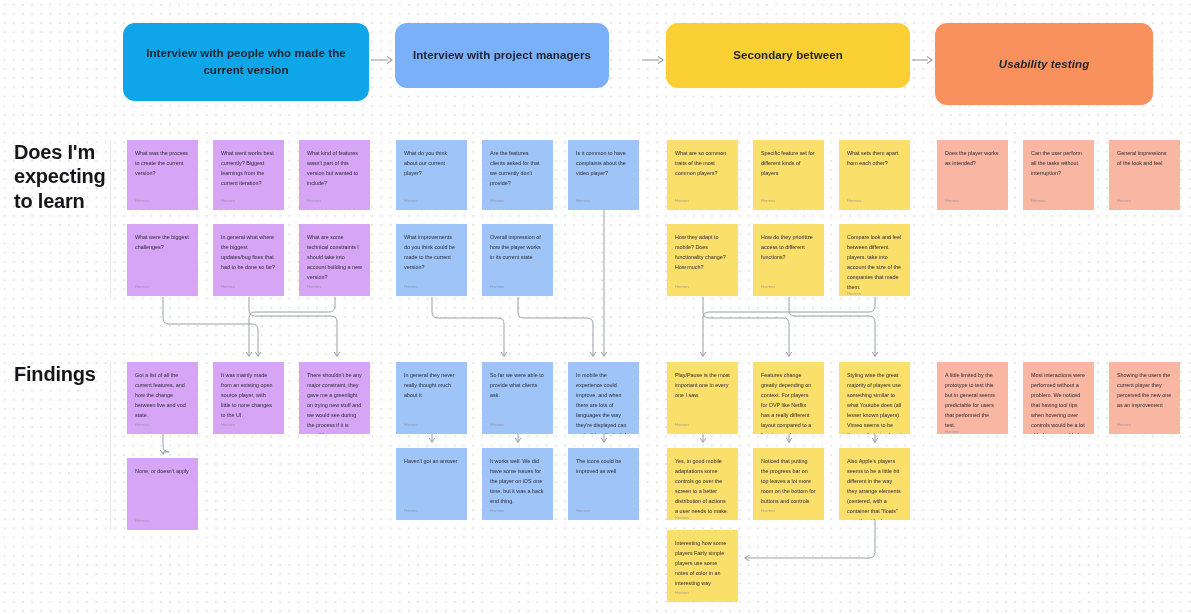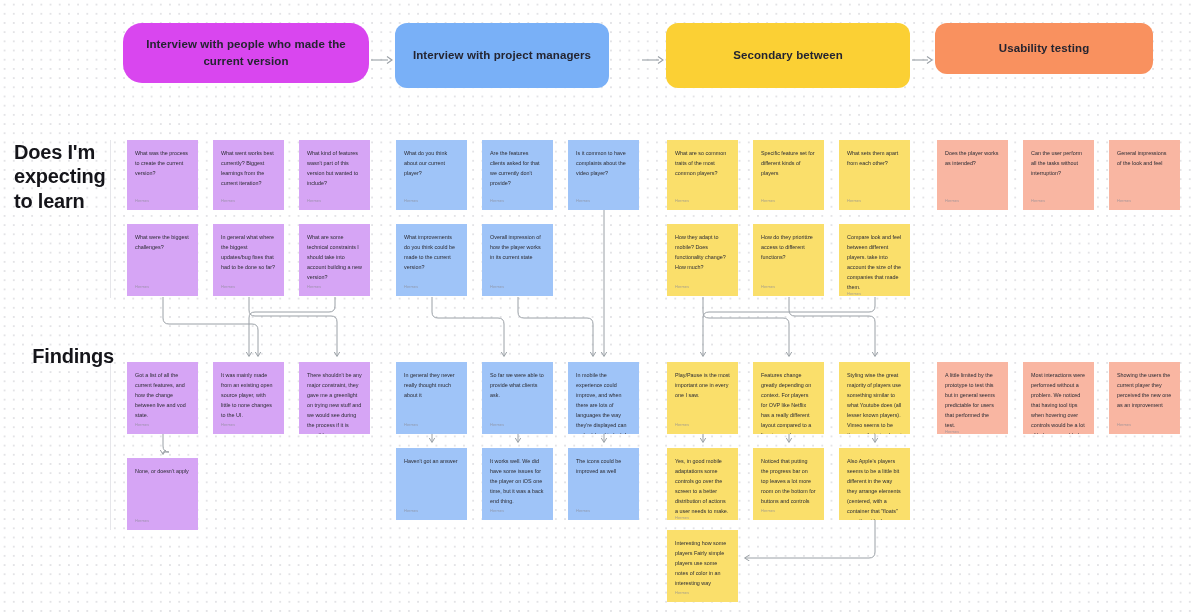--- a/index.html
+++ b/index.html
@@ -94,44 +94,44 @@
       <path d="M789 297 L789 310 Q789 316 795 316 L869 316 Q875 316 875 322 L875 356"></path>
       <path d="M875 297 L875 306 Q875 312 869 312 L709 312 Q703 312 703 318 L703 356"></path>
       <path d="M703 434 L703 442"></path>
       <path d="M789 434 L789 442"></path>
       <path d="M875 434 L875 442"></path>
       <path d="M875 520 L875 552 Q875 558 869 558 L745 558"></path>
     </g>
   </svg>
 
   <div id="layer">
-      <div class="phase" style="left: 123px; top: 23px; width: 246px; height: 60px; background: #d946ef; border-radius: 19px;">Interview with people who made the current version</div>
+      <div class="phase" style="left: 123px; top: 23px; width: 246px; height: 78px; background: #0ea5e9;">Interview with people who made the current version</div>
       <div class="phase" style="left: 395px; top: 23px; width: 214px; height: 65px; background: rgb(121, 176, 247);">Interview with project managers</div>
       <div class="phase" style="left: 666px; top: 23px; width: 244px; height: 65px; background: rgb(251, 208, 52);">Secondary between</div>
-      <div class="phase" style="left: 935px; top: 23px; width: 218px; height: 51px; background: rgb(249, 145, 95);">Usability testing</div>
+      <div class="phase" style="left: 935px; top: 23px; width: 218px; height: 82px; background: rgb(249, 145, 95); font-style: italic;">Usability testing</div>
       <div class="arrow" style="left: 371px; top: 55px; width: 22px;">
         <svg width="22" height="10" viewBox="0 0 22 10">
     <line x1="0" y1="5" x2="17" y2="5" stroke="#9aa0a6" stroke-width="1.1"></line>
     <path d="M16,1.5 L21,5 L16,8.5" fill="none" stroke="#9aa0a6" stroke-width="1.1"></path>
   </svg>
       </div>
       <div class="arrow" style="left: 642px; top: 55px; width: 22px;">
         <svg width="22" height="10" viewBox="0 0 22 10">
     <line x1="0" y1="5" x2="17" y2="5" stroke="#9aa0a6" stroke-width="1.1"></line>
     <path d="M16,1.5 L21,5 L16,8.5" fill="none" stroke="#9aa0a6" stroke-width="1.1"></path>
   </svg>
       </div>
       <div class="arrow" style="left: 912px; top: 55px; width: 21px;">
         <svg width="21" height="10" viewBox="0 0 21 10">
     <line x1="0" y1="5" x2="16" y2="5" stroke="#9aa0a6" stroke-width="1.1"></line>
     <path d="M15,1.5 L20,5 L15,8.5" fill="none" stroke="#9aa0a6" stroke-width="1.1"></path>
   </svg>
       </div>
       <div class="rowlabel" style="left: 14px; top: 140px; width: 100px;">Does I'm expecting to learn</div>
-      <div class="rowlabel" style="left: 14px; top: 344px; width: 100px; text-align: right;">Findings</div>
+      <div class="rowlabel" style="left: 14px; top: 362px; width: 100px;">Findings</div>
       <div class="note" style="left: 127px; top: 140px; width: 71px; height: 70px; background: rgb(214, 165, 245);">
         <div class="body">What was the process to create the current version?</div>
         <div class="author">Hermes</div>
       </div>
       <div class="note" style="left: 213px; top: 140px; width: 71px; height: 70px; background: rgb(214, 165, 245);">
         <div class="body">What went works best currently? Biggest learnings from the current iteration?</div>
         <div class="author">Hermes</div>
       </div>
       <div class="note" style="left: 299px; top: 140px; width: 71px; height: 70px; background: rgb(214, 165, 245);">
         <div class="body">What kind of features wasn't part of this version but wanted to include?</div>

